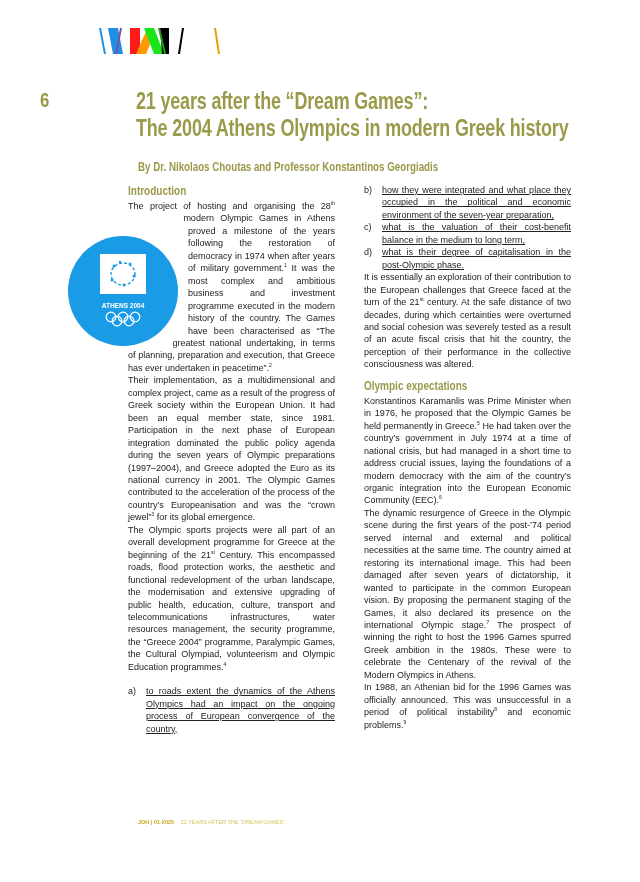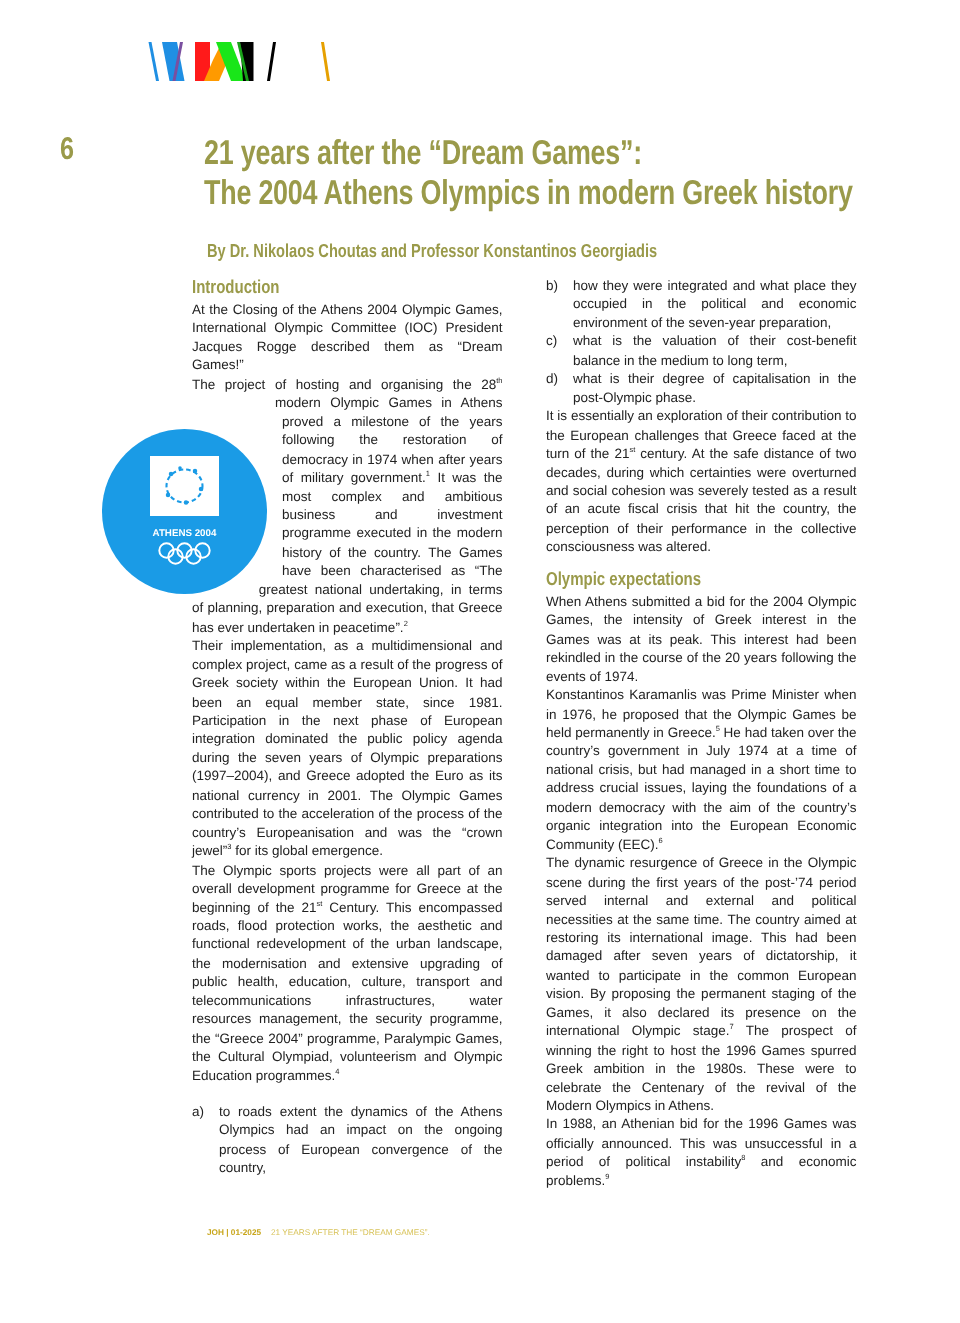--- a/index.html
+++ b/index.html
@@ -35,21 +35,21 @@
   .logo-circle { width: 110px; height: 110px; border-radius: 50%; background: #1a9be6;
                  position: relative; margin-top: 6px; }
   .logo-square { position: absolute; left: 32px; top: 18px; width: 46px; height: 40px; background: #fff; }
   .logo-caption { position: absolute; left: 0; width: 110px; top: 64px; text-align: center;
                   color: #fff; font-size: 6.5px; font-weight: bold; }
   .logo-rings { position: absolute; left: 37px; top: 75px; }
 
   .q-list { margin: 0; padding: 0; list-style: none; }
   .q-list li { display: flex; margin: 0; }
   .q-letter { width: 18px; flex: none; }
-  .q-text { flex: 1; text-align: justify; }
+  .q-text { flex: 1; text-align: justify; text-decoration: underline; }
   .spacer { height: 12px; }
 
   .footer { position: absolute; left: 138px; top: 819px; font-size: 5.5px; white-space: nowrap; }
   .footer .journal { color: #c8a61b; font-weight: bold; }
   .footer .running { color: #d8c35a; margin-left: 5px; }
 </style>
 </head>
 <body>
 
 <svg class="logo-strip" viewBox="0 0 130 30">
@@ -69,21 +69,20 @@
 
 <h1 class="title">
   <span>21 years after the “Dream Games”:</span>
   <span>The 2004 Athens Olympics in modern Greek history</span>
 </h1>
 
 <div class="byline">By Dr. Nikolaos Choutas and Professor Konstantinos Georgiadis</div>
 
 <div class="col col-left">
   <div class="section-heading">Introduction</div>
-  <p>At the Closing of the Athens 2004 Olympic Games, International Olympic Committee (IOC) President Jacques Rogge described them as “Dream Games!”</p>
 
   <div class="float-logo">
     <div class="logo-circle">
       <div class="logo-square">
         <svg width="46" height="40" viewBox="0 0 46 40">
           <g fill="none" stroke="#1a9be6" stroke-width="1.4">
             <ellipse cx="23" cy="20" rx="12" ry="11" stroke-dasharray="3 2"></ellipse>
           </g>
           <g fill="#1a9be6">
             <circle cx="14" cy="12" r="1.5"></circle>
@@ -139,21 +138,20 @@
     <li>
       <span class="q-letter">d)</span>
       <span class="q-text">what is their degree of capitalisation in the post-Olympic phase.</span>
     </li>
   </ul>
   <p>
     <span>It is essentially an exploration of their contribution to the European challenges that Greece faced at the turn of the 21</span><sup>st</sup><span> century. At the safe distance of two decades, during which certainties were overturned and social cohesion was severely tested as a result of an acute fiscal crisis that hit the country, the perception of their performance in the collective consciousness was altered.</span>
   </p>
   <div class="spacer" style="height:8px"></div>
   <div class="section-heading">Olympic expectations</div>
-  <p>When Athens submitted a bid for the 2004 Olympic Games, the intensity of Greek interest in the Games was at its peak. This interest had been rekindled in the course of the 20 years following the events of 1974.</p>
   <p>
     <span>Konstantinos Karamanlis was Prime Minister when in 1976, he proposed that the Olympic Games be held permanently in Greece.</span><sup>5</sup><span> He had taken over the country’s government in July 1974 at a time of national crisis, but had managed in a short time to address crucial issues, laying the foundations of a modern democracy with the aim of the country’s organic integration into the European Economic Community (EEC).</span><sup>6</sup>
   </p>
   <p>
     <span>The dynamic resurgence of Greece in the Olympic scene during the first years of the post-’74 period served internal and external and political necessities at the same time. The country aimed at restoring its international image. This had been damaged after seven years of dictatorship, it wanted to participate in the common European vision. By proposing the permanent staging of the Games, it also declared its presence on the international Olympic stage.</span><sup>7</sup><span> The prospect of winning the right to host the 1996 Games spurred Greek ambition in the 1980s. These were to celebrate the Centenary of the revival of the Modern Olympics in Athens.</span>
   </p>
   <p>
     <span>In 1988, an Athenian bid for the 1996 Games was officially announced. This was unsuccessful in a period of political instability</span><sup>8</sup><span> and economic problems.</span><sup>9</sup>
   </p>
 </div>

